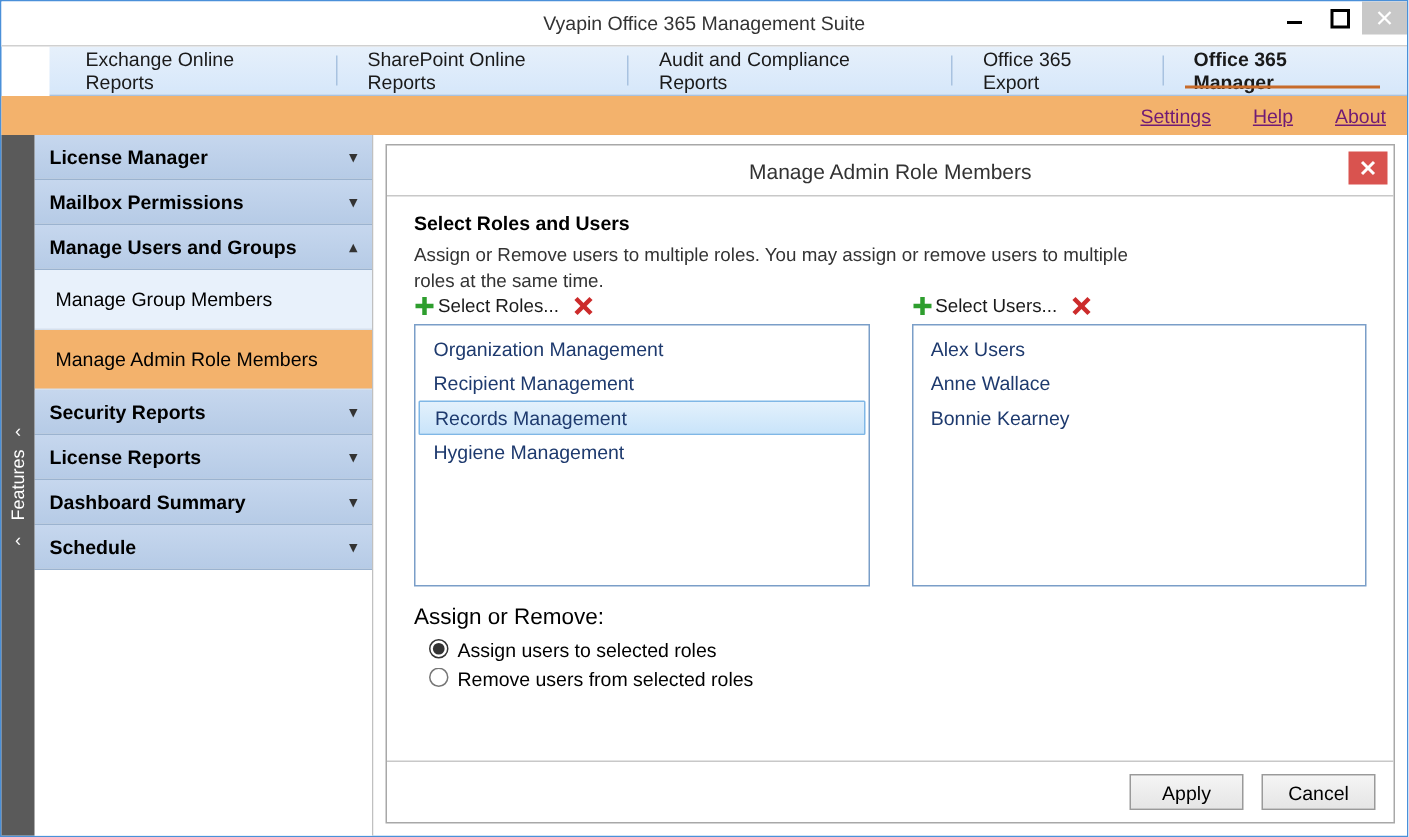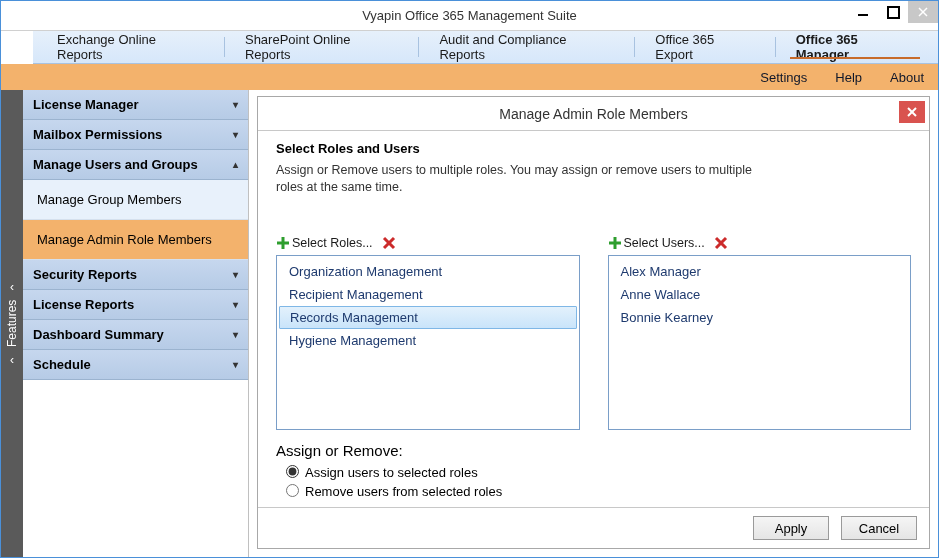--- a/index.html
+++ b/index.html
@@ -15,21 +15,21 @@
   .titlebar-btn.close { background: #c8c8c8; color: #fff; }
   .titlebar-btn.close svg { width: 10px; height: 10px; }
 
   .ribbon-tabs { height: 33px; background: linear-gradient(#e6f0fb, #d6e7fa); border-bottom: 1px solid #a8c2e0; display: flex; align-items: stretch; padding: 0 8px; gap: 0; margin-left: 32px; }
   .ribbon-tab { padding: 0 16px; display: flex; align-items: center; color: #1a1a1a; cursor: pointer; position: relative; }
   .ribbon-tab.active { font-weight: 600; }
   .ribbon-tab.active::after { content: ""; position: absolute; left: 10px; right: 10px; bottom: 4px; height: 2px; background: #c76b2b; }
   .ribbon-sep { width: 1px; background: #a8c2e0; margin: 6px 4px; }
 
   .subbar { height: 26px; background: #f3b26c; display: flex; align-items: center; justify-content: flex-end; padding: 0 14px; gap: 28px; font-size: 13px; }
-  .subbar-item { cursor: pointer; color: #0f172a; }
+  .subbar-item { cursor: pointer; color: #701a75; text-decoration: underline; }
 
   .body { flex: 1; display: flex; min-height: 0; }
 
   .features-rail { width: 22px; background: #5a5a5a; color: #fff; display: flex; align-items: center; justify-content: center; writing-mode: vertical-rl; transform: rotate(180deg); font-size: 12px; gap: 6px; cursor: pointer; }
   .features-rail .chev { writing-mode: horizontal-tb; transform: rotate(180deg); }
 
   .sidebar { width: 226px; background: #fff; border-right: 1px solid #c0c0c0; display: flex; flex-direction: column;}
   .sidebar-cat { height: 30px; background: linear-gradient(#c6d7ee, #b6cbe6); border-bottom: 1px solid #9bb3cf; display: flex; align-items: center; justify-content: space-between; padding: 0 10px; cursor: pointer; font-weight: 600; font-size: 13px; }
   .sidebar-cat .arrow { font-size: 10px; color: #333; }
   .sidebar-sub { background: #e8f1fb; height: 40px; display: flex; align-items: center; padding: 0 12px 0 14px; cursor: pointer; font-size: 13px; color: #000000; border-bottom: 1px solid #d5e0ed;}
@@ -40,21 +40,21 @@
   .panel { border: 1px solid #a8a8a8; height: 100%; display: flex; flex-direction: column; }
   .panel-header { height: 34px; display: flex; align-items: center; justify-content: center; position: relative; border-bottom: 1px solid #c8c8c8; }
   .panel-title { font-size: 14px; color: #333; }
   .panel-close { position: absolute; right: 4px; top: 4px; width: 26px; height: 22px; background: #d9534f; display: flex; align-items: center; justify-content: center; cursor: pointer; }
   .panel-close svg { width: 10px; height: 10px; stroke: #fff; }
 
   .panel-body { padding: 10px 18px 8px 18px; display: flex; flex-direction: column; flex:1; min-height:0;}
   .sect-title { font-weight: 700; font-size: 13px; margin-bottom: 6px; }
   .sect-desc { color: #333; font-size: 12.5px; line-height: 1.35; max-width: 480px;}
 
-  .two-col { display: flex; gap: 28px; margin-bottom: 10px; margin-top: 39px;}
+  .two-col { display: flex; gap: 28px; margin-bottom: 10px;}
   .col { flex: 1; display: flex; flex-direction: column; }
   .col-tools { display: flex; align-items: center; gap: 8px; margin-bottom: 4px; }
   .tool-add { display: inline-flex; align-items: center; gap: 2px; cursor: pointer; color: #1a1a1a; font-size: 12.5px;}
   .tool-add .plus { width: 14px; height: 14px; display:inline-flex; align-items:center; justify-content:center;}
   .tool-del { width: 16px; height: 16px; display: inline-flex; align-items:center; justify-content:center; cursor: pointer;}
   .listbox { flex: 1; min-height: 175px; border: 1px solid #7a9ec8; background: #fff; padding: 4px 0; overflow: auto; }
   .listitem { padding: 4px 12px; font-size: 13px; color: #1e3a6e; cursor: pointer; }
   .listitem.selected { background: linear-gradient(#e3f1fc, #c9e4fa); border: 1px solid #7fb7e6; margin: 0 2px; padding: 3px 10px; border-radius: 1px; }
 
   .assign-block { margin-top: 2px; }
@@ -197,21 +197,21 @@
                   <span>Select Users...</span>
                 </span>
                 <span class="tool-del">
                   <svg width="14" height="14" viewBox="0 0 14 14">
                       <line x1="2" y1="2" x2="12" y2="12" stroke="#cc2b2b" stroke-width="3"></line>
                       <line x1="12" y1="2" x2="2" y2="12" stroke="#cc2b2b" stroke-width="3"></line>
                     </svg>
                 </span>
               </div>
               <div class="listbox" id="users-list">
-                  <div class="listitem">Alex Manager</div>
+                  <div class="listitem">Alex Users</div>
                   <div class="listitem">Anne Wallace</div>
                   <div class="listitem">Bonnie Kearney</div>
                 </div>
             </div>
           </div>
 
           <div class="assign-block">
             <div class="assign-title">Assign or Remove:</div>
             <label class="radio-row">
               <input type="radio" name="ar" id="r-assign" checked="" style="">

